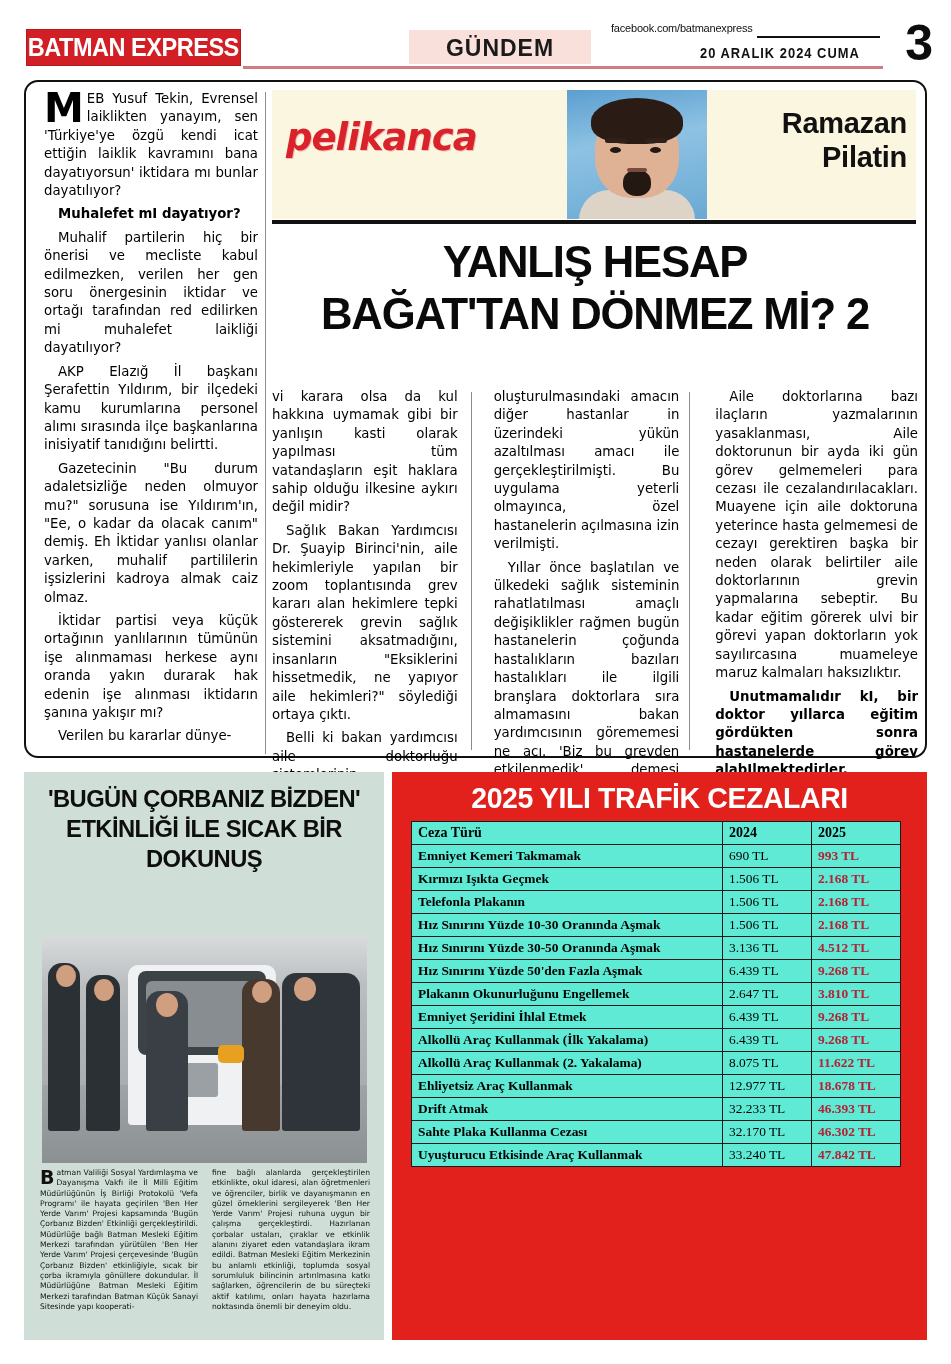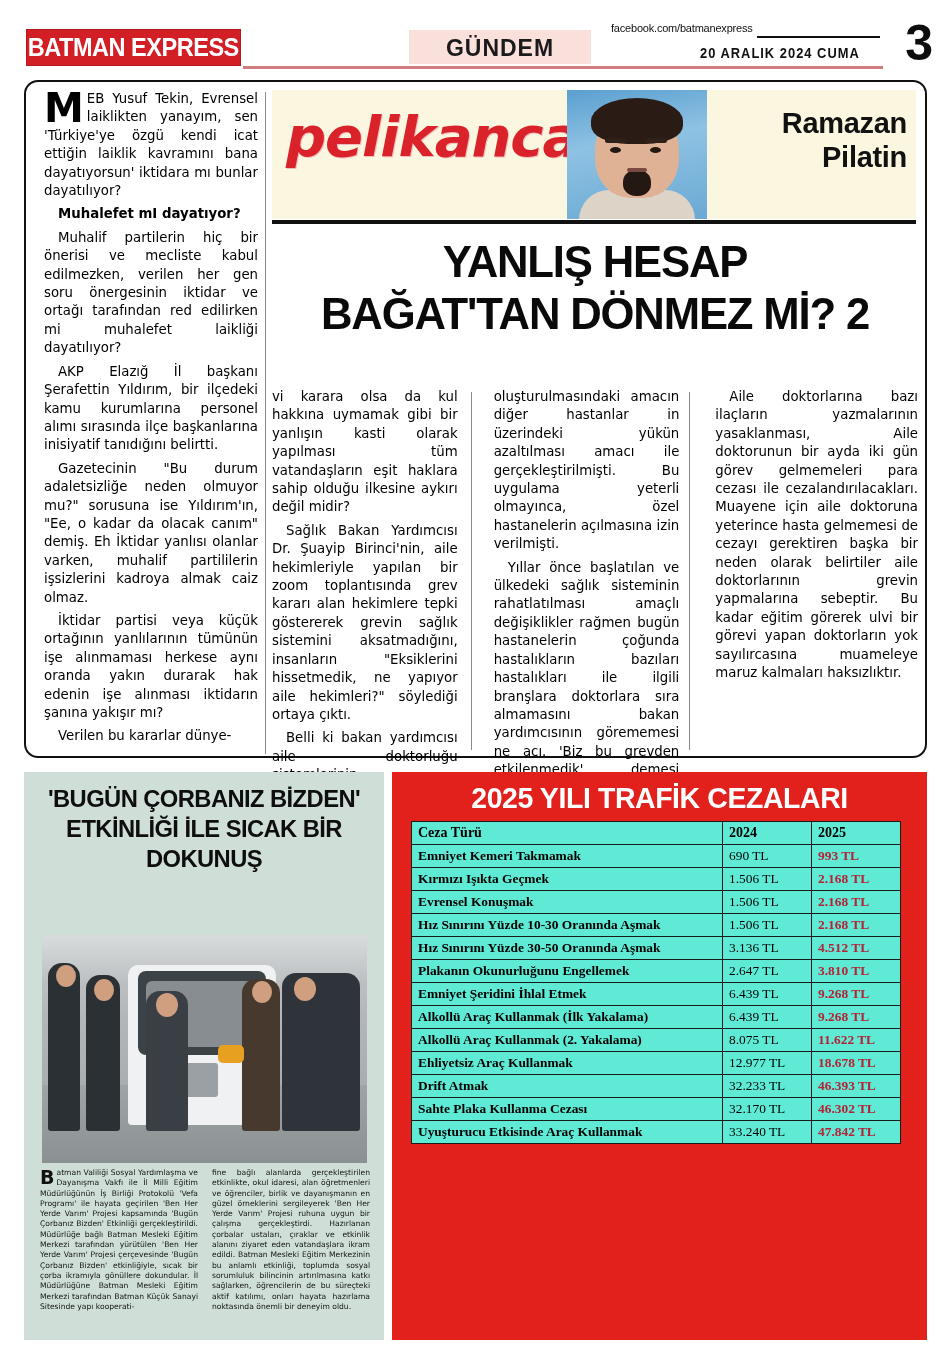--- a/index.html
+++ b/index.html
@@ -139,22 +139,22 @@
   
   .pelikanca-band {
     position: absolute;
     left: 272px; top: 90px;
     width: 644px; height: 129px;
     background: #fbf6df;
     overflow: hidden;
   }
   .pelikanca-word {
     position: absolute;
-    left: 14px; top: 14px;
-    font-size: 56px;
+    left: 14px; top: 26px;
+    font-size: 37px;
     font-weight: bold;
     font-style: italic;
     color: #d9222a;
     letter-spacing: -1px;
     text-shadow: 1px 1px 0 #f3bbbb;
     font-family: "DejaVu Sans", sans-serif;
   }
   .author-photo {
     position: absolute;
     left: 295px; top: 0px;
@@ -480,20 +480,21 @@
     <p class="first">vi karara olsa da kul hakkına uymamak gibi bir yanlışın kasti olarak yapılması tüm vatandaşların eşit haklara sahip olduğu ilkesine aykırı değil midir?</p>
     <p>Sağlık Bakan Yardımcısı Dr. Şuayip Birinci'nin, aile hekimleriyle yapılan bir zoom toplantısında grev kararı alan hekimlere tepki göstererek grevin sağlık sistemini aksatmadığını, insanların "Eksiklerini hissetmedik, ne yapıyor aile hekimleri?" söylediği ortaya çıktı.</p>
     <p>Belli ki bakan yardımcısı aile doktorluğu sistemlerinin</p>
   </div>
   <div class="bcol">
     <p class="first">oluşturulmasındaki amacın diğer hastanlar in üzerindeki yükün azaltılması amacı ile gerçekleştirilmişti. Bu uygulama yeterli olmayınca, özel hastanelerin açılmasına izin verilmişti.</p>
     <p>Yıllar önce başlatılan ve ülkedeki sağlık sisteminin rahatlatılması amaçlı değişiklikler rağmen bugün hastanelerin çoğunda hastalıkların bazıları hastalıkları ile ilgili branşlara doktorlara sıra almamasını bakan yardımcısının görememesi ne acı. 'Biz bu grevden etkilenmedik' demesi milletin aklı ile alay etmektir.</p>
   </div>
   <div class="bcol">
     <p>Aile doktorlarına bazı ilaçların yazmalarının yasaklanması, Aile doktorunun bir ayda iki gün görev gelmemeleri para cezası ile cezalandırılacakları. Muayene için aile doktoruna yeterince hasta gelmemesi de cezayı gerektiren başka bir neden olarak belirtiler aile doktorlarının grevin yapmalarına sebeptir. Bu kadar eğitim görerek ulvi bir görevi yapan doktorların yok sayılırcasına muameleye maruz kalmaları haksızlıktır.</p>
+    <p class="bold">Unutmamalıdır kI, bir doktor yıllarca eğitim gördükten sonra hastanelerde görev alabIlmektedirler.</p>
   </div>
 </div>
 
 <div class="story-box"></div>
 <div class="story-title">'BUGÜN ÇORBANIZ BİZDEN' ETKİNLİĞİ İLE SICAK BİR DOKUNUŞ</div>
 <div class="story-photo">
   <div class="sp-ceiling"></div>
   <div class="sp-ground"></div>
   <div class="sp-van"></div>
   <div class="sp-vandoor"></div>
@@ -535,35 +536,40 @@
         <td class="name">Emniyet Kemeri Takmamak</td>
         <td class="v2024">690 TL</td>
         <td class="v2025">993 TL</td>
       </tr>
       <tr>
         <td class="name">Kırmızı Işıkta Geçmek</td>
         <td class="v2024">1.506 TL</td>
         <td class="v2025">2.168 TL</td>
       </tr>
       <tr>
-        <td class="name">Evrensel Konuşmak</td>
+        <td class="name">Telefonla Plakanın</td>
         <td class="v2024">1.506 TL</td>
         <td class="v2025">2.168 TL</td>
       </tr>
       <tr>
         <td class="name">Hız Sınırını Yüzde 10-30 Oranında Aşmak</td>
         <td class="v2024">1.506 TL</td>
         <td class="v2025">2.168 TL</td>
       </tr>
       <tr>
         <td class="name">Hız Sınırını Yüzde 30-50 Oranında Aşmak</td>
         <td class="v2024">3.136  TL</td>
         <td class="v2025">4.512 TL</td>
       </tr>
       <tr>
+        <td class="name">Hız Sınırını Yüzde 50'den Fazla Aşmak</td>
+        <td class="v2024">6.439 TL</td>
+        <td class="v2025">9.268 TL</td>
+      </tr>
+      <tr>
         <td class="name">Plakanın Okunurluğunu Engellemek</td>
         <td class="v2024">2.647 TL</td>
         <td class="v2025">3.810 TL</td>
       </tr>
       <tr>
         <td class="name">Emniyet Şeridini İhlal Etmek</td>
         <td class="v2024">6.439 TL</td>
         <td class="v2025">9.268 TL</td>
       </tr>
       <tr>

